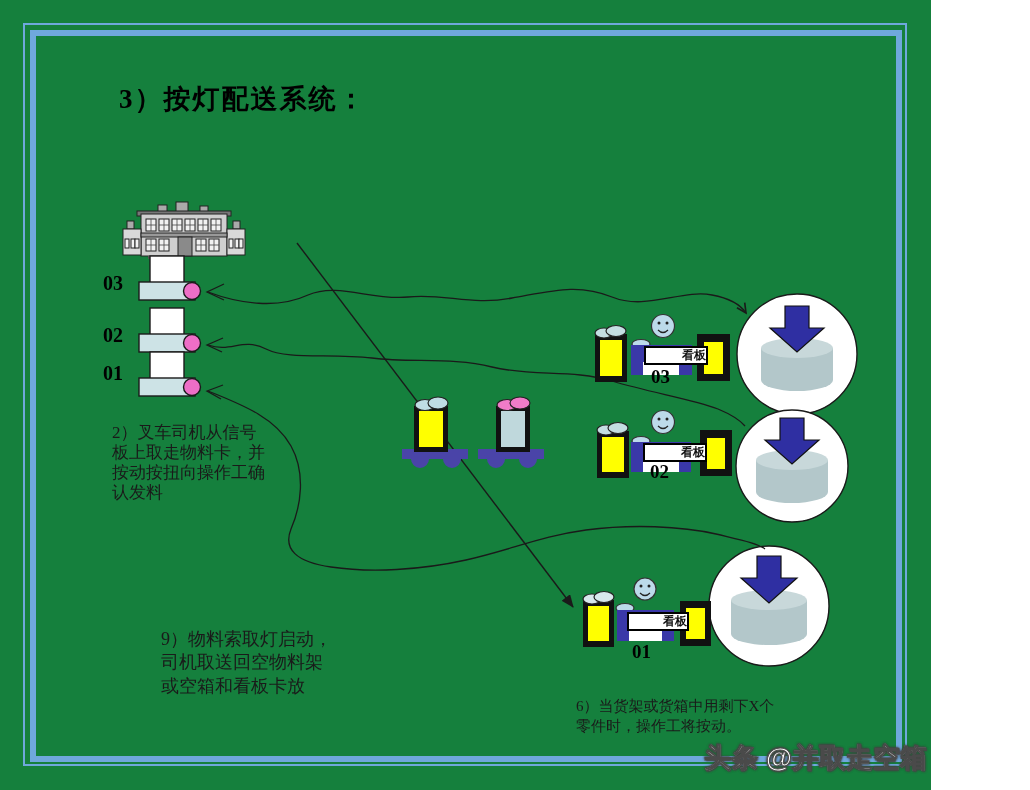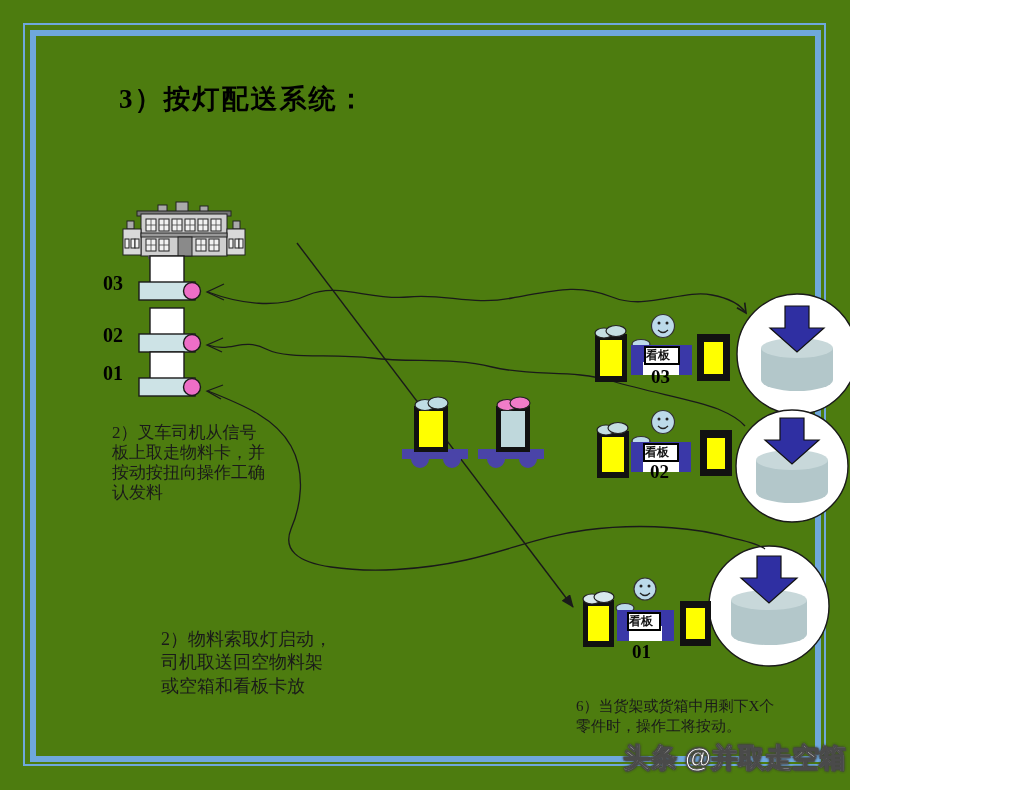--- a/index.html
+++ b/index.html
@@ -1,25 +1,25 @@
 <!DOCTYPE html>
 <html><head>
 <meta charset="utf-8">
 <style>
   html,body{margin:0;padding:0;background:#fff;}
-  #slide{position:relative;width:850px;height:790px;background:#4d7c0f;overflow:hidden;
+  #slide{position:relative;width:931px;height:790px;background:#15803d;overflow:hidden;
          font-family:"Liberation Serif","DejaVu Serif",serif;color:#111;}
   .abs{position:absolute;}
   .frame-outer{left:23px;top:23px;right:24px;bottom:24px;border:2px solid #6FA8DC;}
   .frame-inner{left:30px;top:30px;right:29px;bottom:28px;border:6px solid #6FA8DC;}
   .note{white-space:pre-line;color:#1a1a1a;}
   .title{font-size:27px;font-weight:700;letter-spacing:2px;color:#000;}
   .stn-label{font-size:20px;font-weight:700;color:#000;}
   .kanban{background:#fff;border:2px solid #000;font-weight:700;font-size:12px;
-          text-align:left;line-height:14px;}
+          text-align:right;line-height:14px;padding-left:28px;}
   .ws-num{font-size:19px;font-weight:700;color:#000;}
   .watermark{font-family:"Liberation Sans","DejaVu Sans",sans-serif;font-size:27px;font-weight:700;
              color:#fff;-webkit-text-stroke:1px #4a4a4a;
              text-shadow:1px 1px 2px #444,-1px -1px 2px #444,0 0 3px #333;z-index:9;}
   svg{position:absolute;left:0;top:0;}
 </style>
 </head>
 <body>
 
 <div id="slide">
@@ -188,21 +188,21 @@
       <rect x="686" y="608" width="19" height="31" fill="#FFFF00"></rect>
     </g>
   </svg>
 
   <div class="abs title" style="left:119px;top:81px;">3）按灯配送系统：</div>
 
   <div class="abs note" style="left:112px;top:423px;font-size:17px;line-height:1.17;">2）叉车司机从信号
 板上取走物料卡，并
 按动按扭向操作工确
 认发料</div>
-  <div class="abs note" style="left:161px;top:628px;font-size:18px;line-height:1.3;">2）物料索取灯启动，
+  <div class="abs note" style="left:161px;top:628px;font-size:18px;line-height:1.3;">9）物料索取灯启动，
 司机取送回空物料架
 或空箱和看板卡放</div>
   <div class="abs note" style="left:576px;top:696px;font-size:15px;line-height:1.35;">6）当货架或货箱中用剩下X个
 零件时，操作工将按动。</div>
 
   <div class="abs stn-label" style="left:103px;top:272px;">03</div>
   <div class="abs stn-label" style="left:103px;top:324px;">02</div>
   <div class="abs stn-label" style="left:103px;top:362px;">01</div>
 
   <div class="abs kanban" style="left:644px;top:346px;width:32px;height:15px;">看板</div>

